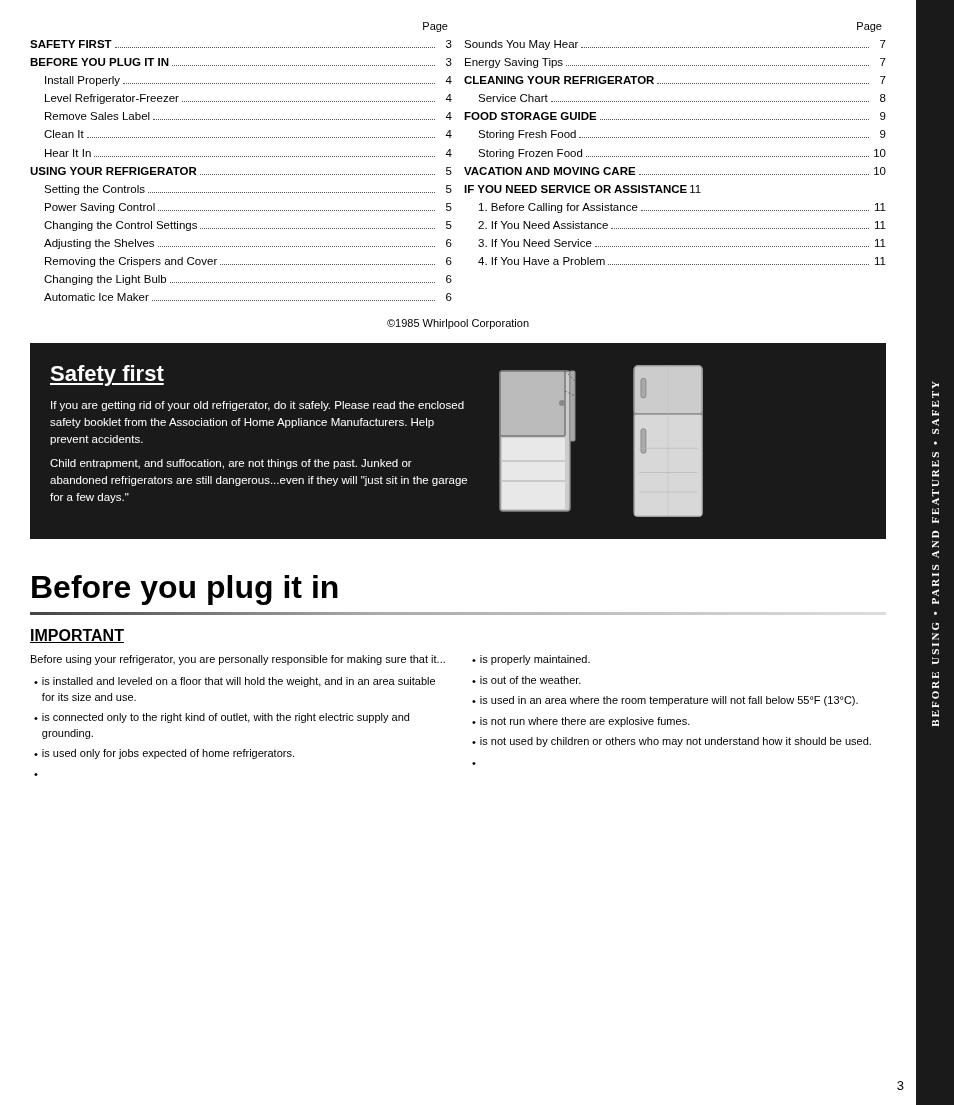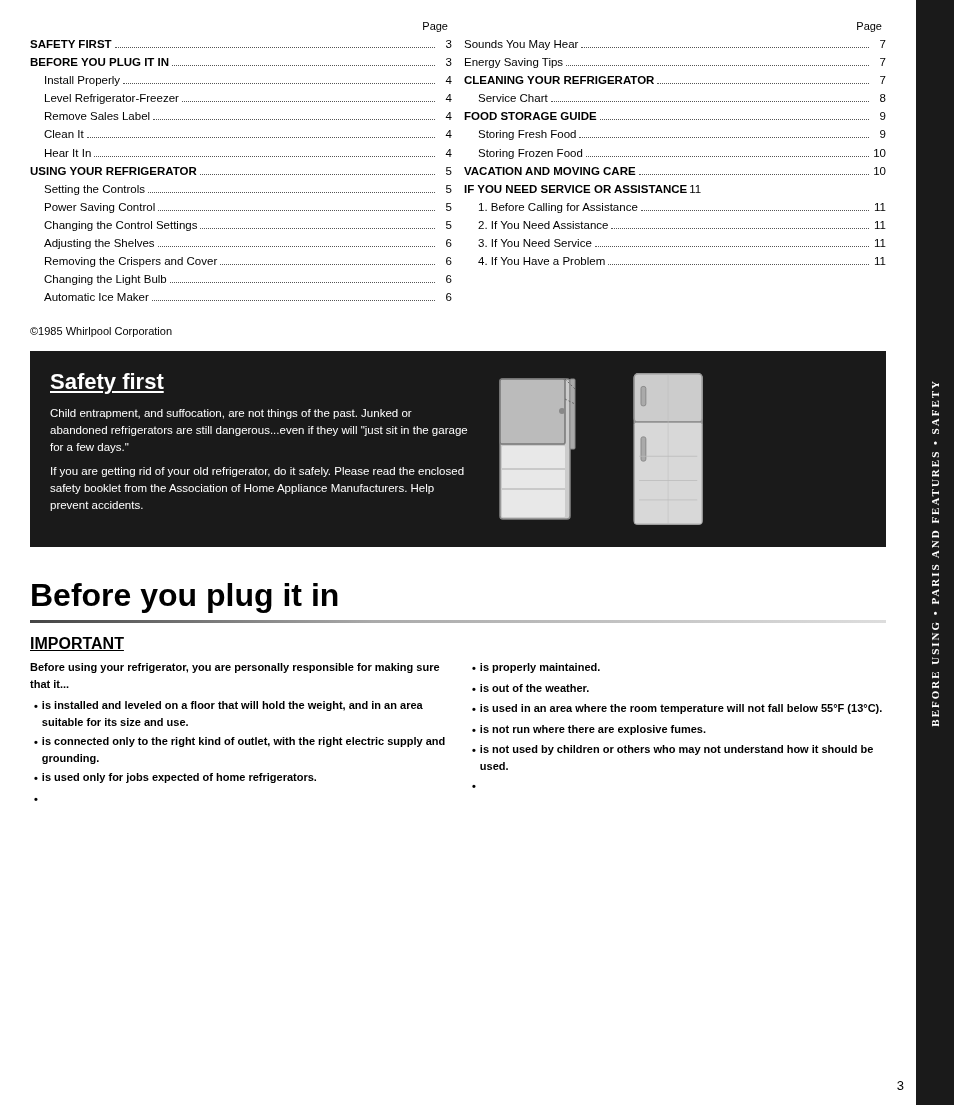--- a/index.html
+++ b/index.html
@@ -47,21 +47,21 @@
       font-size: 26px;
       font-weight: bold;
       font-family: Times New Roman, serif;
       margin-bottom: 14px;
       letter-spacing: 1px;
     }
 
     .toc-container {
       display: flex;
       gap: 12px;
-      margin-bottom: 18px;
+      margin-bottom: 10px;
     }
 
     .toc-col {
       flex: 1;
       font-size: 11.5px;
       font-family: Arial, sans-serif;
     }
 
     .toc-col .page-header {
       text-align: right;
@@ -92,20 +92,21 @@
     .toc-entry .toc-page {
       flex-shrink: 0;
       min-width: 14px;
       text-align: right;
     }
 
     .toc-bold { font-weight: bold; }
     .toc-indent { padding-left: 14px; }
 
     .copyright-line {
+      text-align: center;
       font-size: 11px;
       margin: 8px 0 14px 0;
       font-family: Arial, sans-serif;
     }
 
     
     .safety-box {
       background: #1a1a1a;
       color: #fff;
       padding: 18px 20px;
@@ -170,21 +171,20 @@
       font-size: 16px;
       font-weight: bold;
       font-family: Arial, sans-serif;
       margin-bottom: 6px;
       text-decoration: underline;
     }
 
     .important-cols {
       display: flex;
       gap: 20px;
-      font-weight: bold;
     }
 
     .important-col {
       flex: 1;
       font-size: 11px;
       font-family: Arial, sans-serif;
       line-height: 1.5;
     }
 
     .important-intro {
@@ -374,22 +374,22 @@
           </div>
         </div>
     </div>
   </div>
 
   <div class="copyright-line">©1985 Whirlpool Corporation</div>
 
   <div class="safety-box">
     <div class="safety-text-col">
       <div class="safety-title">Safety first</div>
+      <p class="safety-para">If you are getting rid of your old refrigerator, do it safely. Please read the enclosed safety booklet from the Association of Home Appliance Manufacturers. Help prevent accidents.</p>
       <p class="safety-para">Child entrapment, and suffocation, are not things of the past. Junked or abandoned refrigerators are still dangerous...even if they will "just sit in the garage for a few days."</p>
-      <p class="safety-para">If you are getting rid of your old refrigerator, do it safely. Please read the enclosed safety booklet from the Association of Home Appliance Manufacturers. Help prevent accidents.</p>
     </div>
     <div class="safety-images">
 
       <svg class="fridge-svg" viewBox="0 0 110 160" xmlns="http://www.w3.org/2000/svg">
 
         <rect x="10" y="10" width="70" height="140" rx="3" fill="#ccc" stroke="#888" stroke-width="1.5"></rect>
         <rect x="80" y="10" width="5" height="70" rx="1" fill="#aaa" stroke="#888" stroke-width="1"></rect>
 
         <rect x="10" y="10" width="65" height="65" rx="2" fill="#bbb" stroke="#777" stroke-width="1.5"></rect>
 

